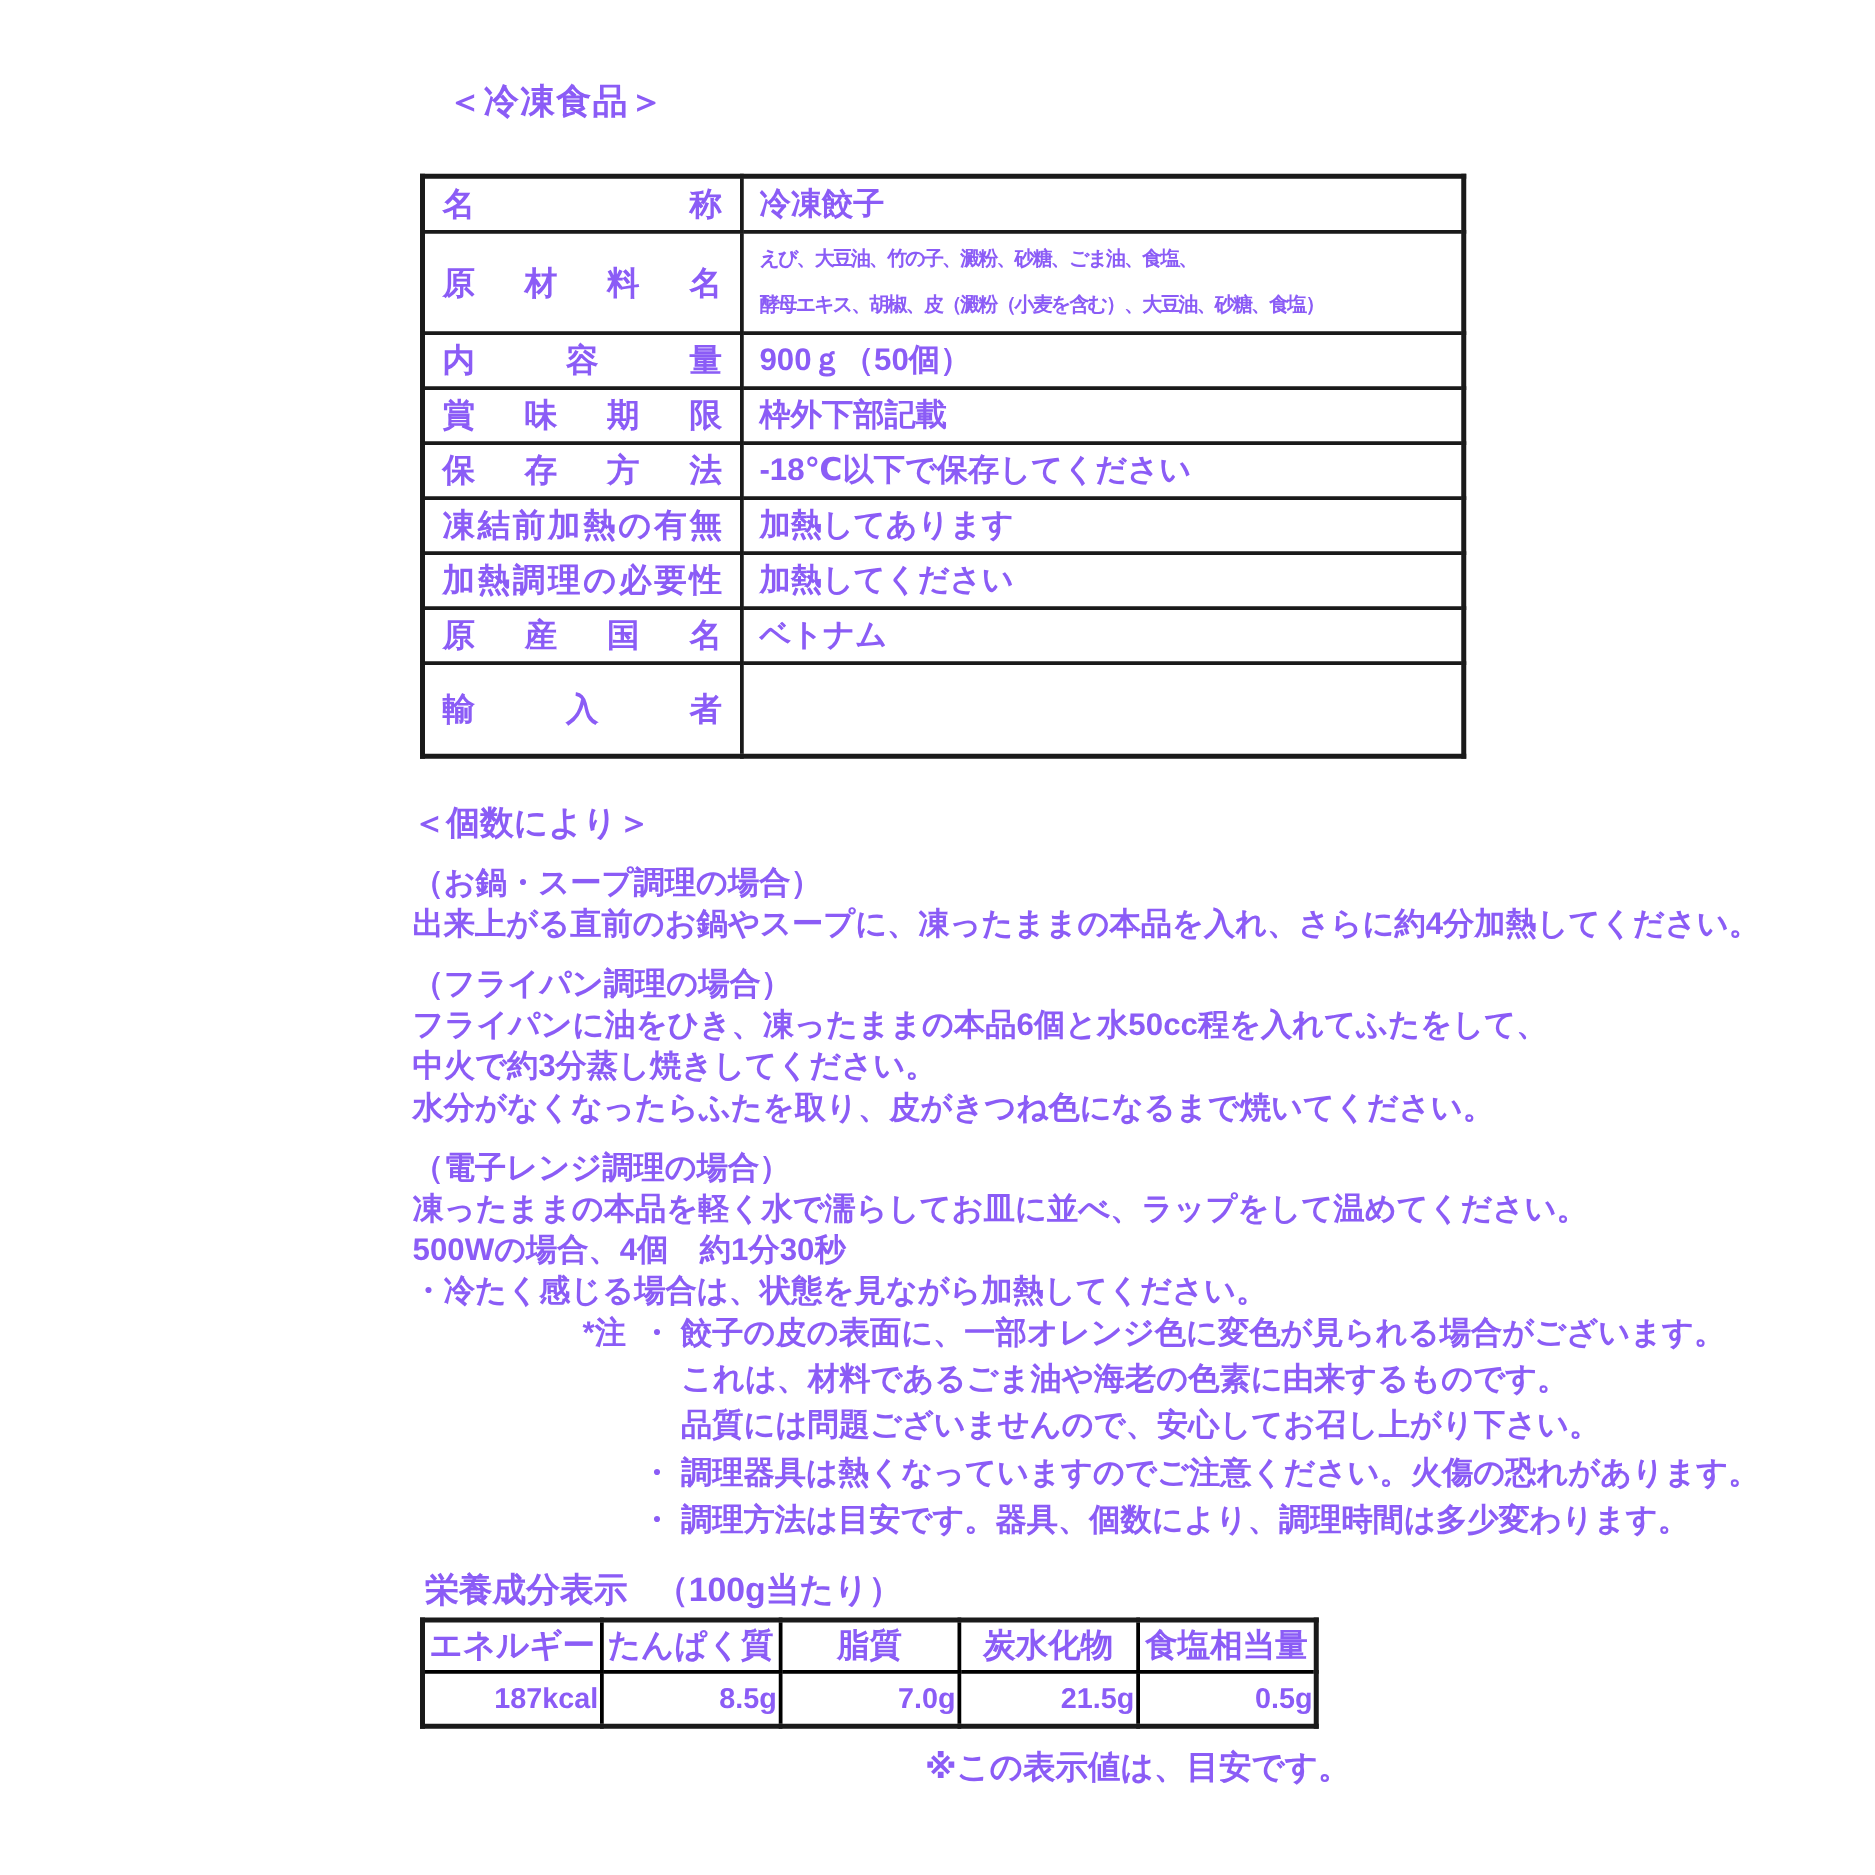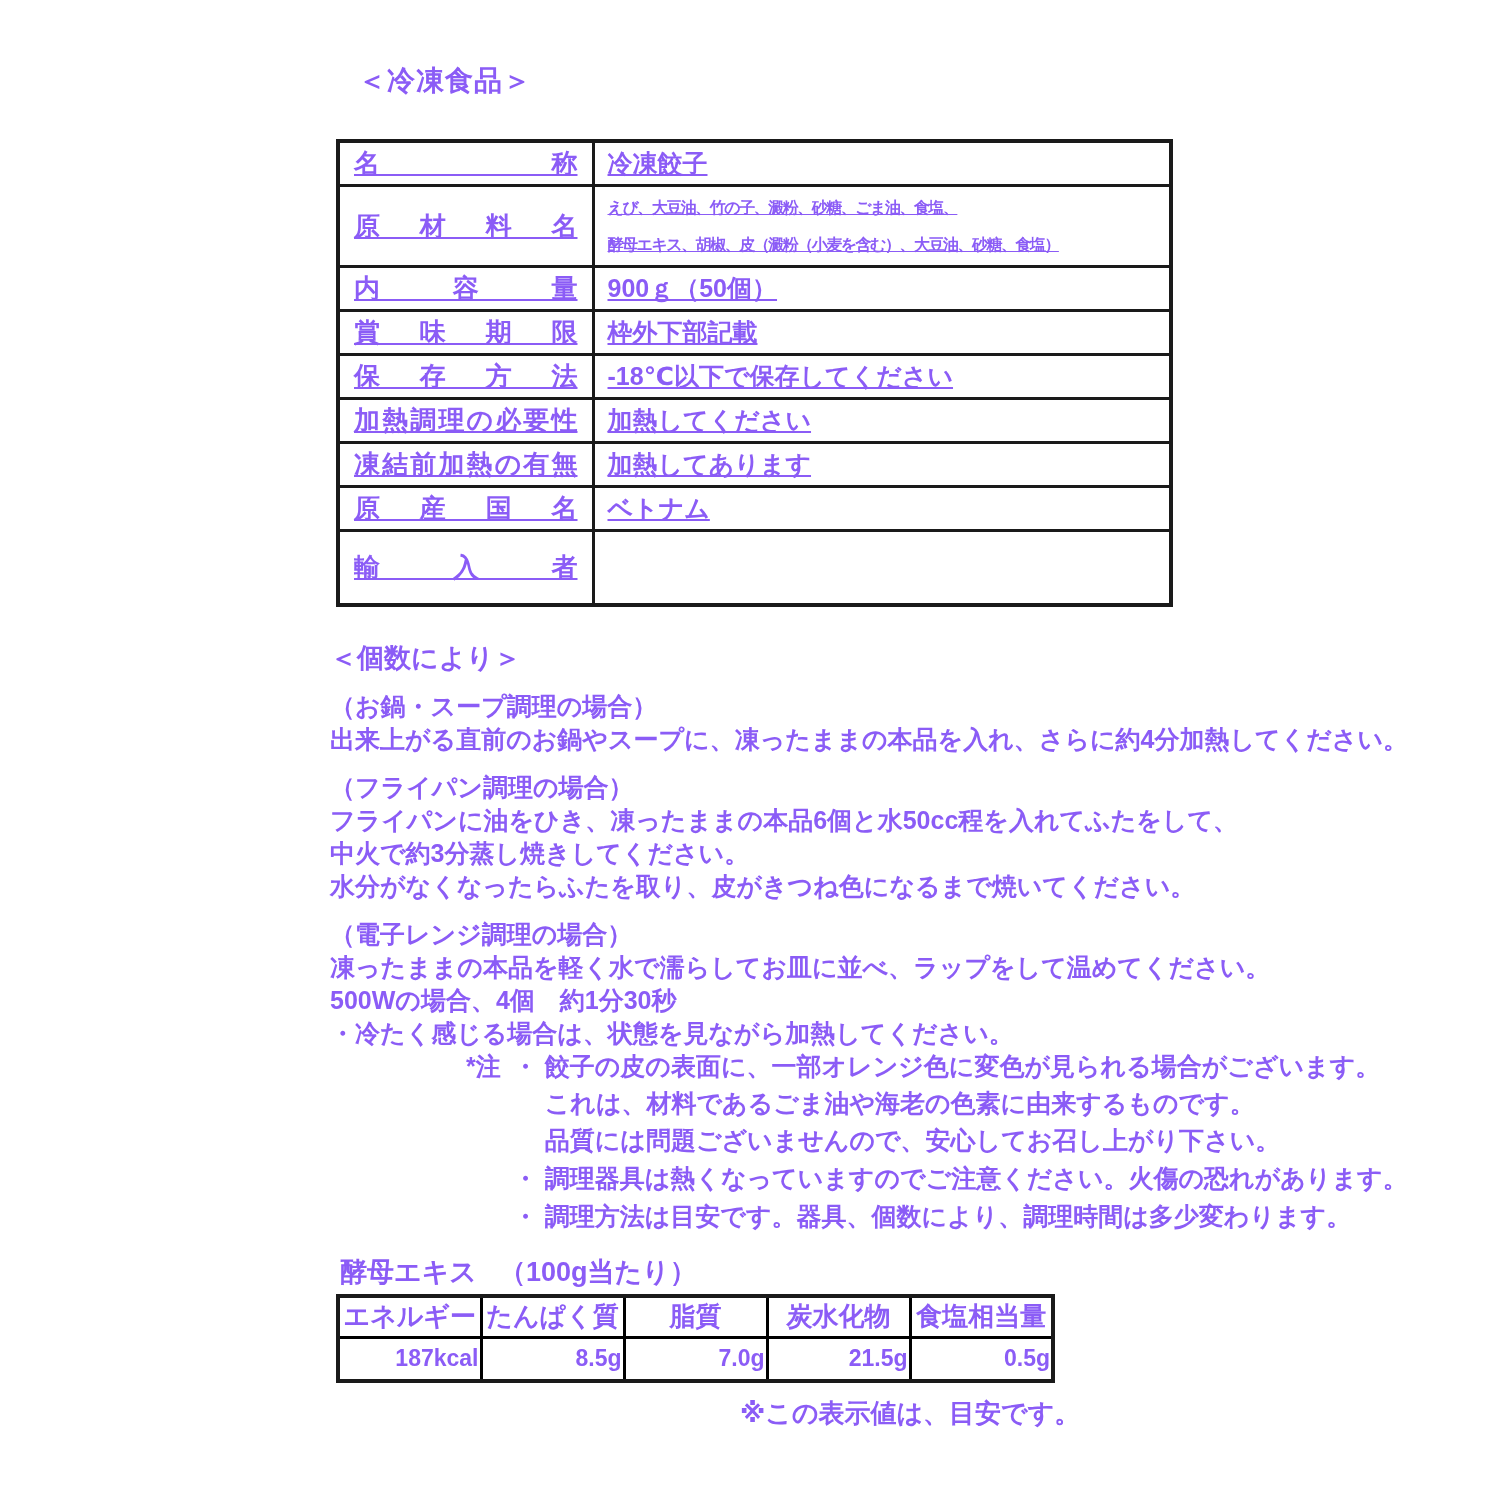--- a/index.html
+++ b/index.html
@@ -27,21 +27,20 @@
     font-size: 26px;
   }
   .hdr-product .pn { margin-left: 16px; }
 
   
   table.spec {
     position: absolute; left: 336px; top: 139px;
     width: 833px;
     border-collapse: collapse; table-layout: fixed;
     border: 4px solid #1a1a1a;
-    text-decoration: underline;
   }
   table.spec td {
     border: 3px solid #1a1a1a;
     vertical-align: middle;
     overflow: hidden;
   }
   td.lab { padding: 0 14px; font-size: 26px; }
   td.lab .just {
     display: block; width: 100%;
     text-align: justify; text-align-last: justify;
@@ -149,29 +148,29 @@
       <td class="val">枠外下部記載</td>
     </tr>
     <tr class="rh35">
       <td class="lab">
             <span class="just">保存方法</span>
           </td>
       <td class="val">-18℃以下で保存してください</td>
     </tr>
     <tr class="rh35">
       <td class="lab">
+            <span class="just">凍結前加熱の有無</span>
+          </td>
+      <td class="val">加熱してあります</td>
+    </tr>
+    <tr class="rh35">
+      <td class="lab">
             <span class="just">加熱調理の必要性</span>
           </td>
       <td class="val">加熱してください</td>
-    </tr>
-    <tr class="rh35">
-      <td class="lab">
-            <span class="just">凍結前加熱の有無</span>
-          </td>
-      <td class="val">加熱してあります</td>
     </tr>
     <tr class="rh33">
       <td class="lab">
             <span class="just">原産国名</span>
           </td>
       <td class="val">ベトナム</td>
     </tr>
     <tr class="rh74">
       <td class="lab">
             <span class="just">輸入者</span>
@@ -210,21 +209,21 @@
         <span class="note-text">調理器具は熱くなっていますのでご注意ください。火傷の恐れがあります。</span>
       </div>
       <div class="note-item">
         <span class="bullet">・</span>
         <span class="note-text">調理方法は目安です。器具、個数により、調理時間は多少変わります。</span>
       </div>
     </div>
   </div>
 
   <div class="nut-title">
-    <span>酵母エキス</span><span class="per">（100g当たり）</span>
+    <span>栄養成分表示</span><span class="per">（100g当たり）</span>
   </div>
   <table class="nut">
     <tbody>
         <tr class="h">
       <td>エネルギー</td>
       <td>たんぱく質</td>
       <td>脂質</td>
       <td>炭水化物</td>
       <td>食塩相当量</td>
     </tr>

